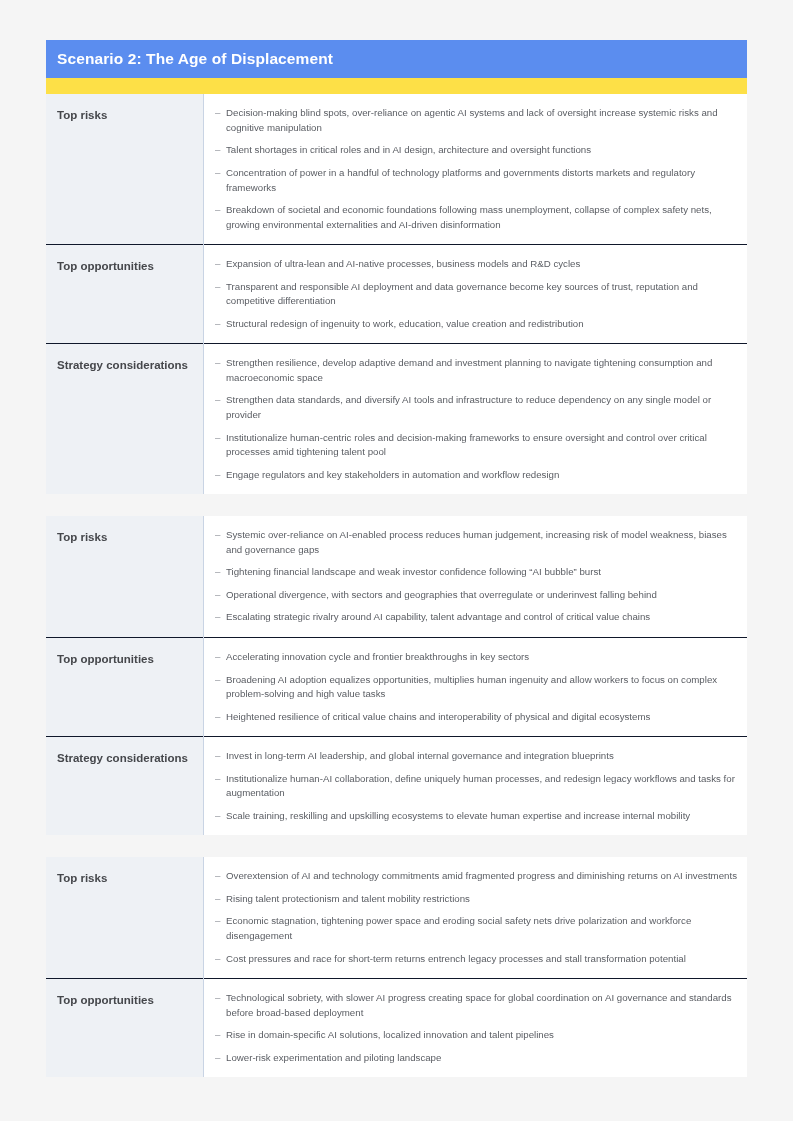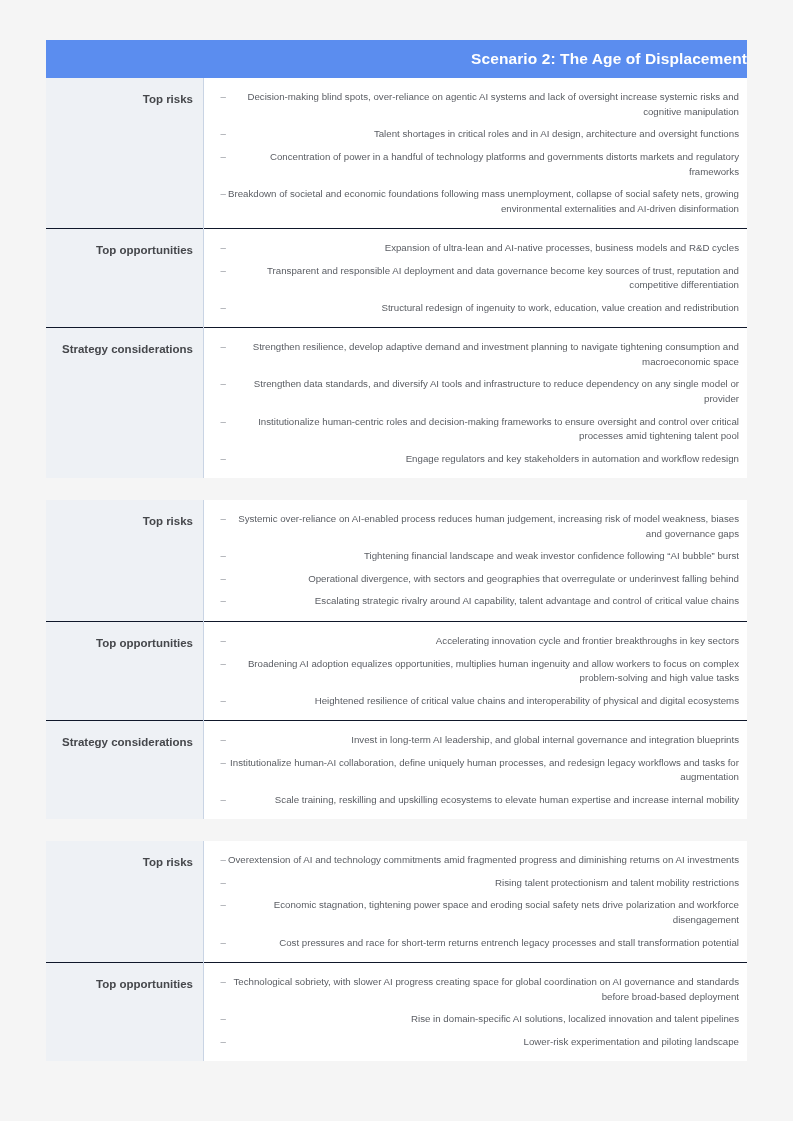--- a/index.html
+++ b/index.html
@@ -17,35 +17,35 @@
     position: relative;
     width: 793px;
     height: 1121px;
     box-sizing: border-box;
     padding: 40px 46px 0 46px;
   }
   .scenario-table {
     width: 701px;
     background: #fde047;
     margin-bottom: 22px;
-    text-align: right;
   }
   .scenario-header {
     background: #5b8def;
     color: #ffffff;
     font-size: 15.5px;
     font-weight: bold;
     letter-spacing: 0.1px;
     padding: 9px 0 10px 11px;
     line-height: 1.25;
   }
   .rows {
     width: 100%;
     border-collapse: collapse;
     table-layout: fixed;
+    margin-top: 16px;
   }
   .rows tr.row > td {
     border-top: 1px solid #0f172a;
     vertical-align: top;
   }
   .rows tr.row:first-child > td {
     border-top: none;
   }
   td.label-cell {
     width: 136px;
@@ -104,21 +104,21 @@
                 <div class="item">
                   <span class="dash">–</span>
                   <span class="item-text">Talent shortages in critical roles and in AI design, architecture and oversight functions</span>
                 </div>
                 <div class="item">
                   <span class="dash">–</span>
                   <span class="item-text">Concentration of power in a handful of technology platforms and governments distorts markets and regulatory frameworks</span>
                 </div>
                 <div class="item">
                   <span class="dash">–</span>
-                  <span class="item-text">Breakdown of societal and economic foundations following mass unemployment, collapse of social safety nets, growing environmental externalities and AI-driven disinformation</span>
+                  <span class="item-text">Breakdown of societal and economic foundations following mass unemployment, collapse of complex safety nets, growing environmental externalities and AI-driven disinformation</span>
                 </div>
               </td>
             </tr>
             <tr class="row">
               <td class="label-cell">Top opportunities</td>
               <td class="items-cell">
                 <div class="item">
                   <span class="dash">–</span>
                   <span class="item-text">Expansion of ultra-lean and AI-native processes, business models and R&amp;D cycles</span>
                 </div>

